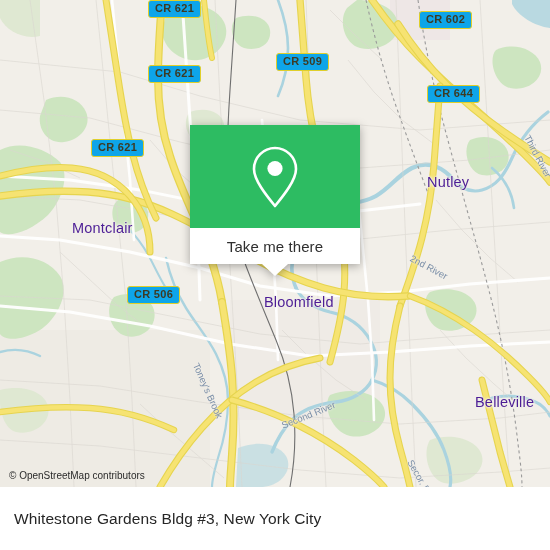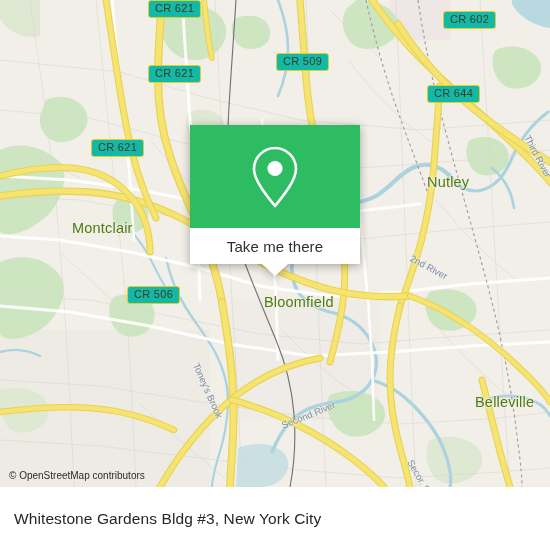--- a/index.html
+++ b/index.html
@@ -32,39 +32,39 @@
   #map-svg { position: absolute; left: 0; top: 0; }
 
   .map-label {
     position: absolute;
     color: #4a4a48;
     font-family: "Liberation Sans", sans-serif;
     white-space: nowrap;
     text-shadow: 0 0 3px #f2efe9, 0 0 3px #f2efe9, 0 0 2px #f2efe9, 0 0 2px #f2efe9;
     pointer-events: none;
   }
-  .city-label { font-size: 14.5px; color: #4d7c0f; letter-spacing: .2px; }
+  .city-label { font-size: 14.5px; color: #4c1d95; letter-spacing: .2px; }
   .water-label {
     position: absolute;
     color: #7b8fa8;
     font-size: 9.5px;
     white-space: nowrap;
     text-shadow: 0 0 3px #f2efe9, 0 0 2px #f2efe9;
     transform-origin: left center;
   }
 
   
   .shield {
     position: absolute;
-    background: #14b8a6;
+    background: #0ea5e9;
     border: 1.6px solid #e0cf2a;
     border-radius: 3px;
     color: #3d3a23;
     font-size: 11px;
-    font-weight: normal;
+    font-weight: bold;
     letter-spacing: .3px;
     padding: 2px 6px 3px 6px;
     line-height: 11px;
     white-space: nowrap;
   }
 
   
   #attribution {
     position: absolute;
     left: 9px;
@@ -298,21 +298,21 @@
     <div class="map-label city-label" style="left:264px; top:294px;">Bloomfield</div>
     <div class="map-label city-label" style="left:475px; top:394px;">Belleville</div>
 
     <div class="water-label" style="left:527px; top:130px; transform:rotate(62deg);">Third River</div>
     <div class="water-label" style="left:411px; top:252px; transform:rotate(28deg);">2nd River</div>
     <div class="water-label" style="left:196px; top:358px; transform:rotate(66deg);">Toney's Brook</div>
     <div class="water-label" style="left:282px; top:420px; transform:rotate(-22deg);">Second River</div>
     <div class="water-label" style="left:410px; top:455px; transform:rotate(60deg);">Secor. River</div>
 
     <div class="shield" style="left:148px; top:0px;">CR 621</div>
-    <div class="shield" style="left:443px; top:11px;">CR 602</div>
+    <div class="shield" style="left:419px; top:11px;">CR 602</div>
     <div class="shield" style="left:148px; top:65px;">CR 621</div>
     <div class="shield" style="left:276px; top:53px;">CR 509</div>
     <div class="shield" style="left:427px; top:85px;">CR 644</div>
     <div class="shield" style="left:91px;  top:139px;">CR 621</div>
     <div class="shield" style="left:127px; top:286px;">CR 506</div>
 
     <div id="attribution">© OpenStreetMap contributors</div>
 
     <div id="popup">
       <div id="popup-header">

